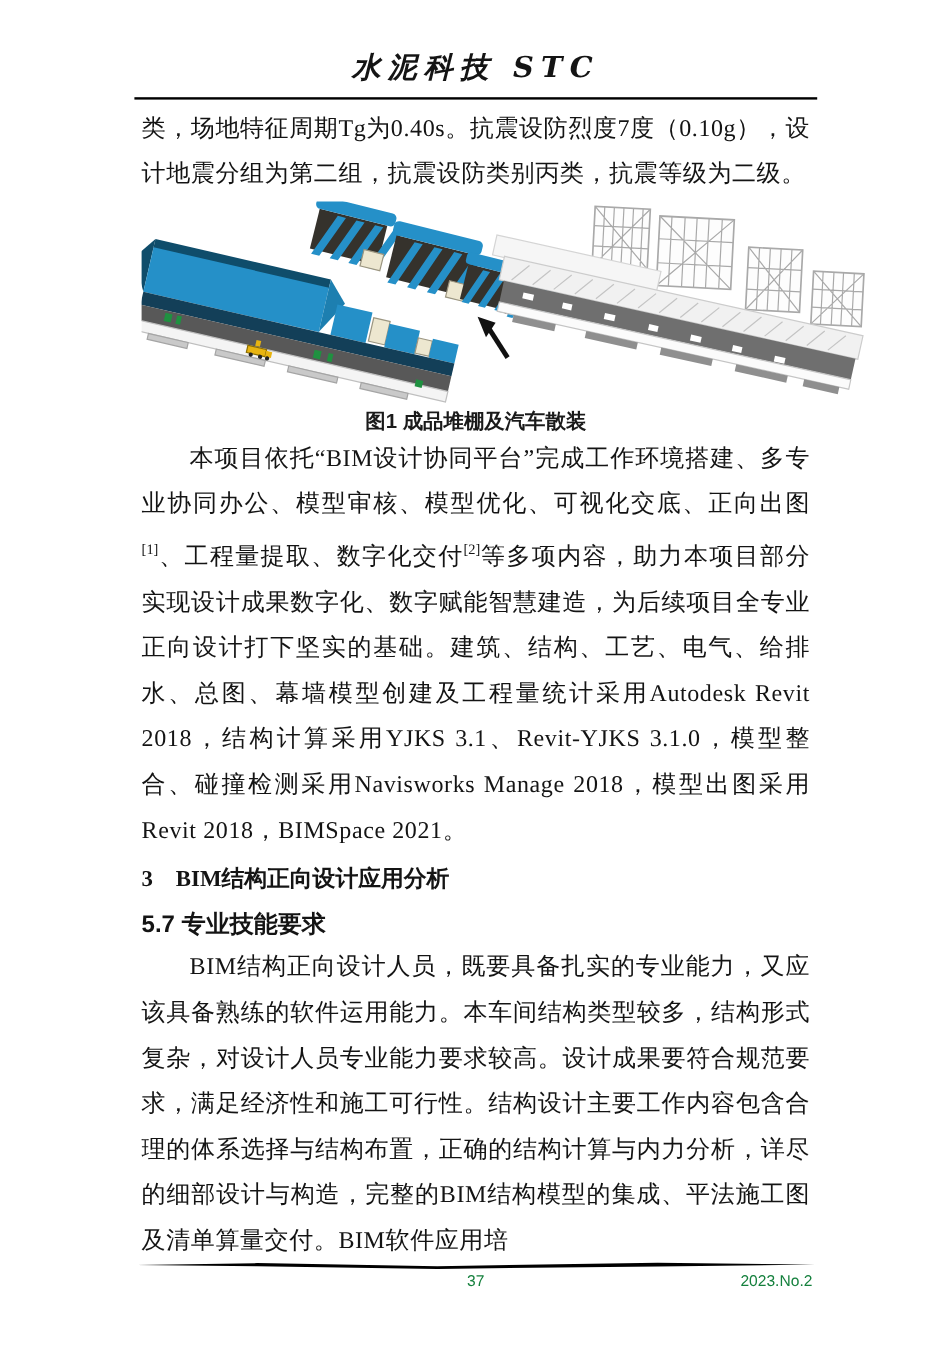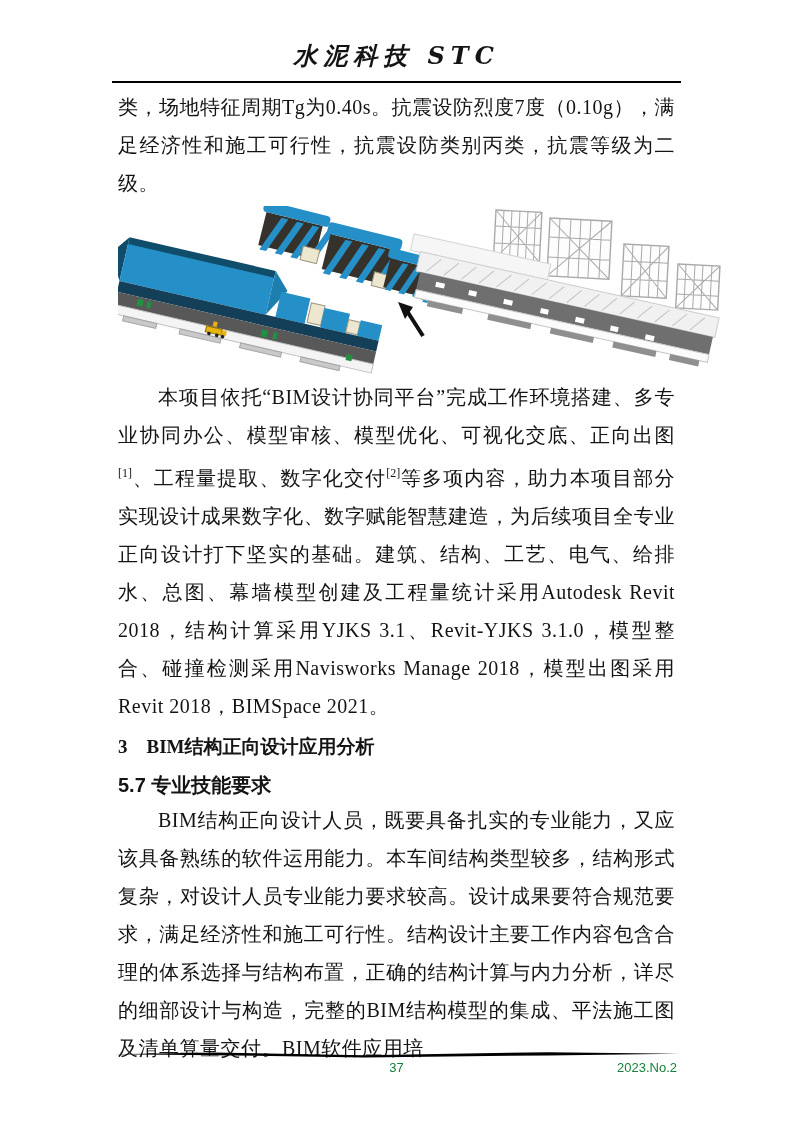--- a/index.html
+++ b/index.html
@@ -79,21 +79,21 @@
 
 <div class="page">
 
   <div class="hdr">
     <div class="journal-title">水泥科技 STC</div>
   </div>
   <div class="hdr-rule"></div>
 
   <div class="mainc">
 
-    <p class="body-par first">类，场地特征周期Tg为0.40s。抗震设防烈度7度（0.10g），满足经济性和施工可行性，抗震设防类别丙类，抗震等级为二级。</p>
+    <p class="body-par first">类，场地特征周期Tg为0.40s。抗震设防烈度7度（0.10g），设计地震分组为第二组，抗震设防类别丙类，抗震等级为二级。</p>
 
     <figure>
       <svg width="630" height="172" viewBox="0 0 630 172">
 
         <g>
 
           <g transform="translate(148,8) rotate(14)">
             <rect x="0" y="-2" width="58" height="34" fill="#35322c"></rect>
             <rect x="-4" y="-13" width="68" height="11" rx="4" fill="#2590c8"></rect>
             <path d="M2,36 h7 l14,-36 h-7 z M18,36 h7 l14,-36 h-7 z M34,36 h7 l14,-36 h-7 z M50,36 h7 l14,-36 h-7 z" fill="#2590c8"></path>
@@ -193,20 +193,21 @@
             <rect x="234" y="12" width="9" height="5" fill="#ffffff"></rect>
             <rect x="0" y="18" width="300" height="8" fill="#fbfbfb" stroke="#c5c5c5"></rect>
             <rect x="14" y="26" width="36" height="6" fill="#8f8f8f"></rect>
             <rect x="76" y="26" width="44" height="6" fill="#8f8f8f"></rect>
             <rect x="140" y="26" width="44" height="6" fill="#8f8f8f"></rect>
             <rect x="204" y="26" width="44" height="6" fill="#8f8f8f"></rect>
             <rect x="262" y="26" width="30" height="6" fill="#8f8f8f"></rect>
           </g>
         </g>
       </svg>
+      <figcaption>图1 成品堆棚及汽车散装</figcaption>
     </figure>
 
     <p class="body-par indent"><span>本项目依托“BIM设计协同平台”完成工作环境搭建、多专业协同办公、模型审核、模型优化、可视化交底、正向出图</span><sup class="cite">[1]</sup><span>、工程量提取、数字化交付</span><sup class="cite">[2]</sup><span>等多项内容，助力本项目部分实现设计成果数字化、数字赋能智慧建造，为后续项目全专业正向设计打下坚实的基础。建筑、结构、工艺、电气、给排水、总图、幕墙模型创建及工程量统计采用Autodesk Revit 2018，结构计算采用YJKS 3.1、Revit-YJKS 3.1.0，模型整合、碰撞检测采用Navisworks Manage 2018，模型出图采用Revit 2018，BIMSpace 2021。</span></p>
 
     <h2 class="sec">3　BIM结构正向设计应用分析</h2>
 
 
     <h3 class="subsec">5.7 专业技能要求</h3>
 
     <p class="body-par indent">BIM结构正向设计人员，既要具备扎实的专业能力，又应该具备熟练的软件运用能力。本车间结构类型较多，结构形式复杂，对设计人员专业能力要求较高。设计成果要符合规范要求，满足经济性和施工可行性。结构设计主要工作内容包含合理的体系选择与结构布置，正确的结构计算与内力分析，详尽的细部设计与构造，完整的BIM结构模型的集成、平法施工图及清单算量交付。BIM软件应用培</p>

